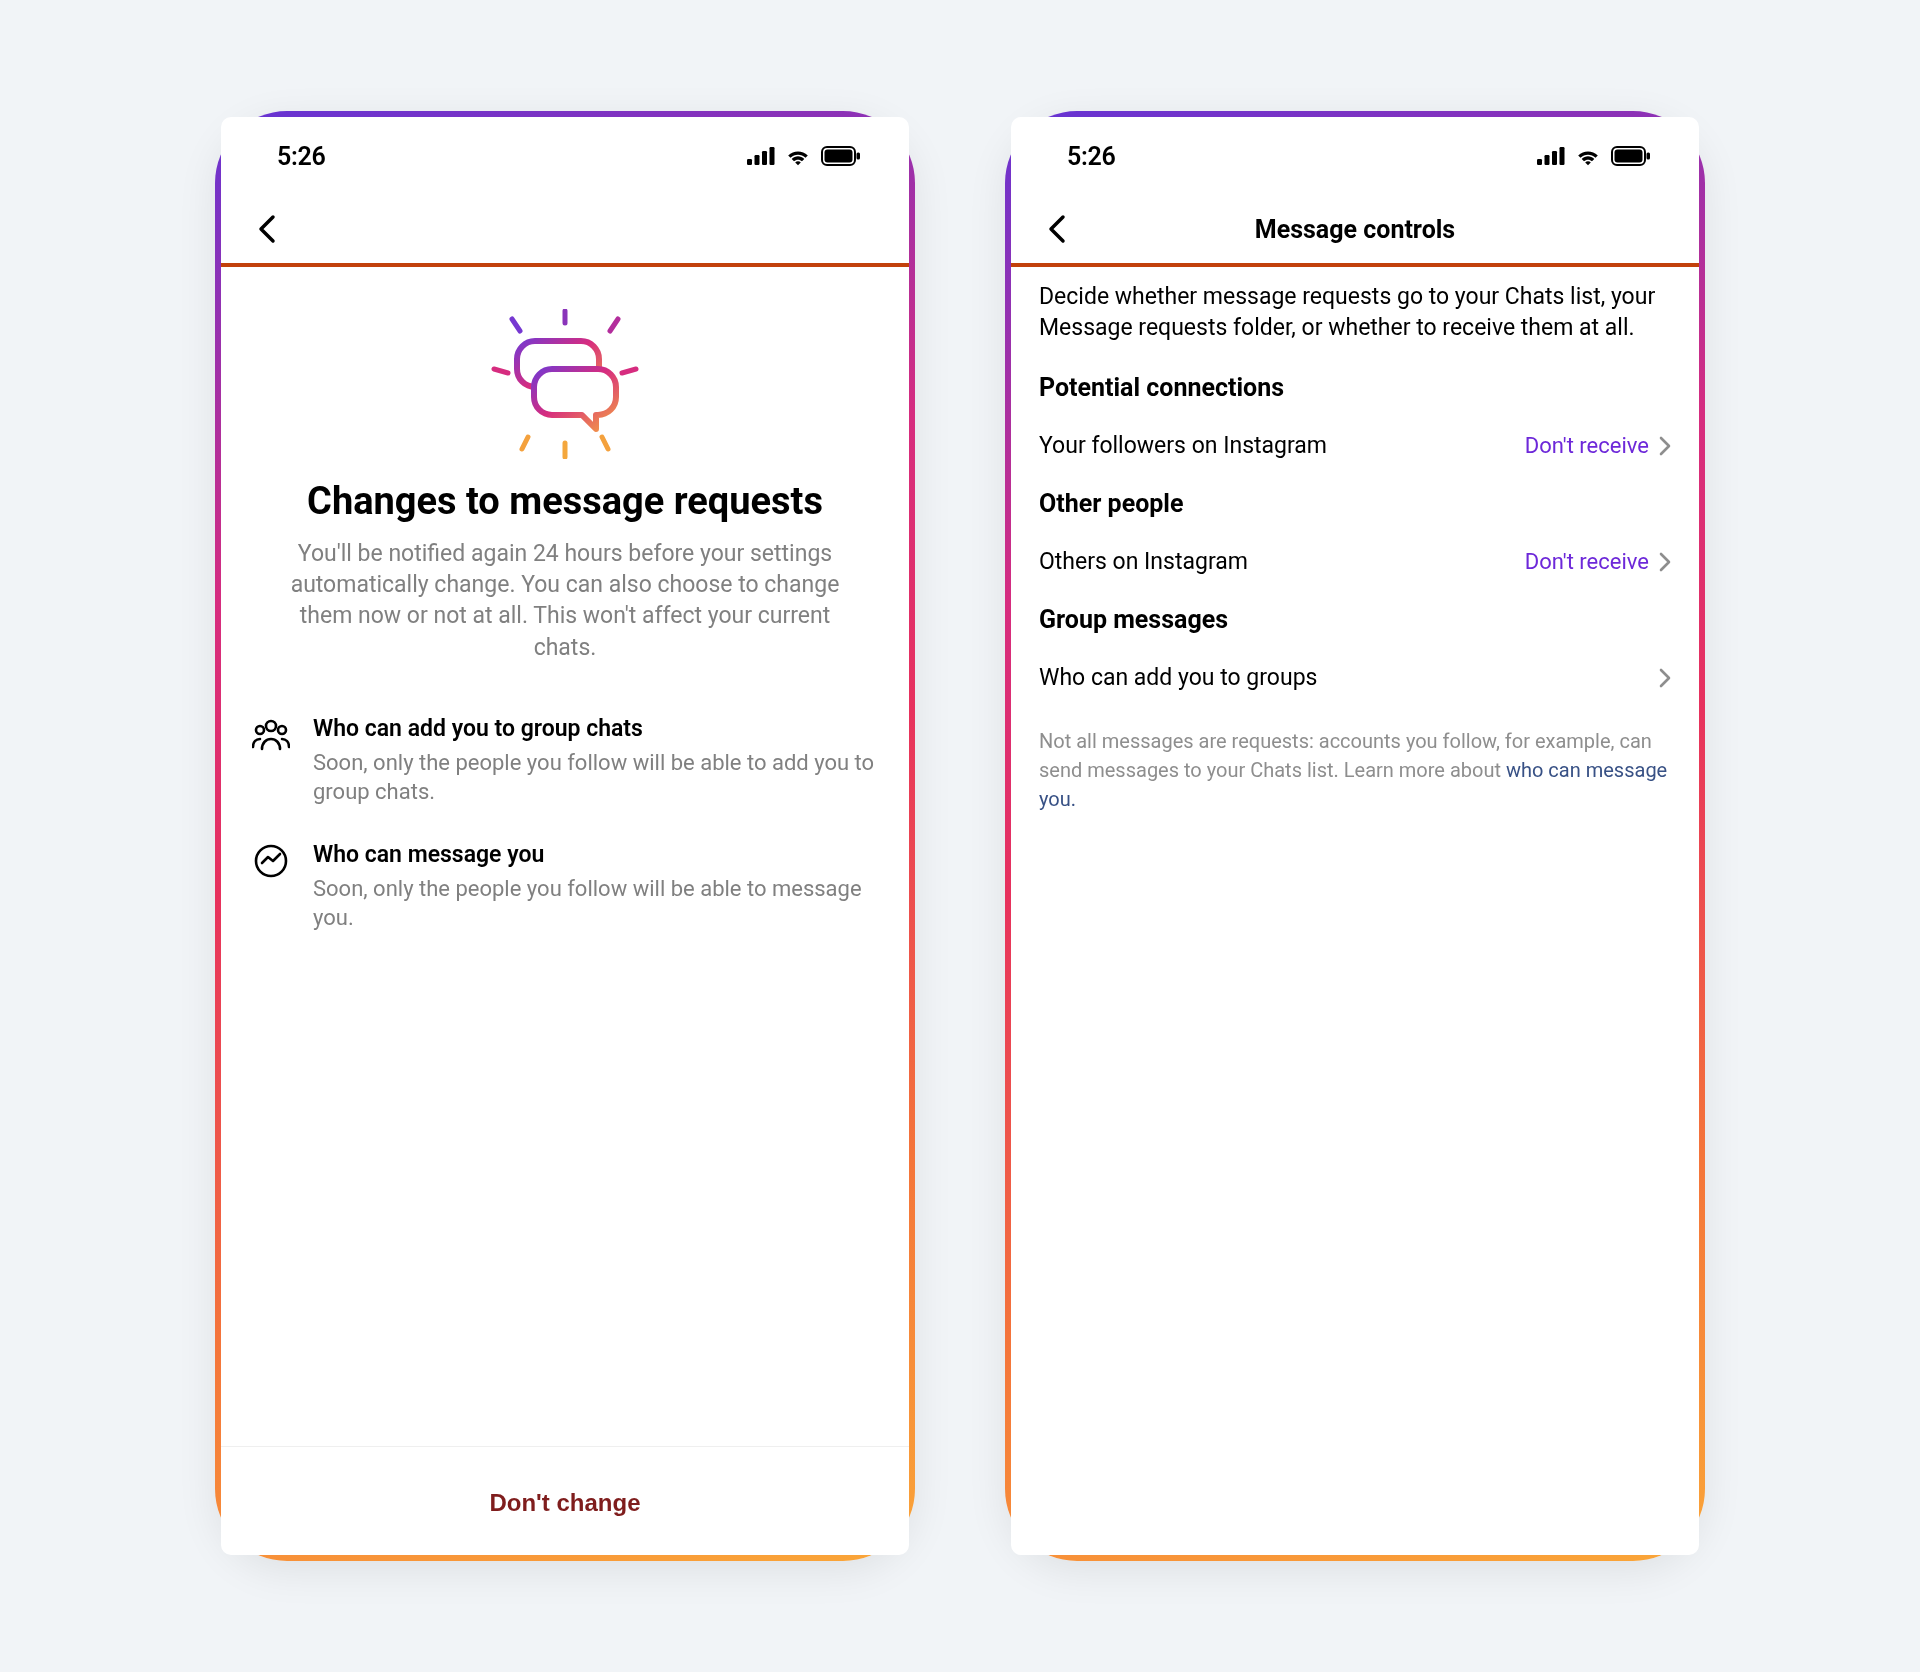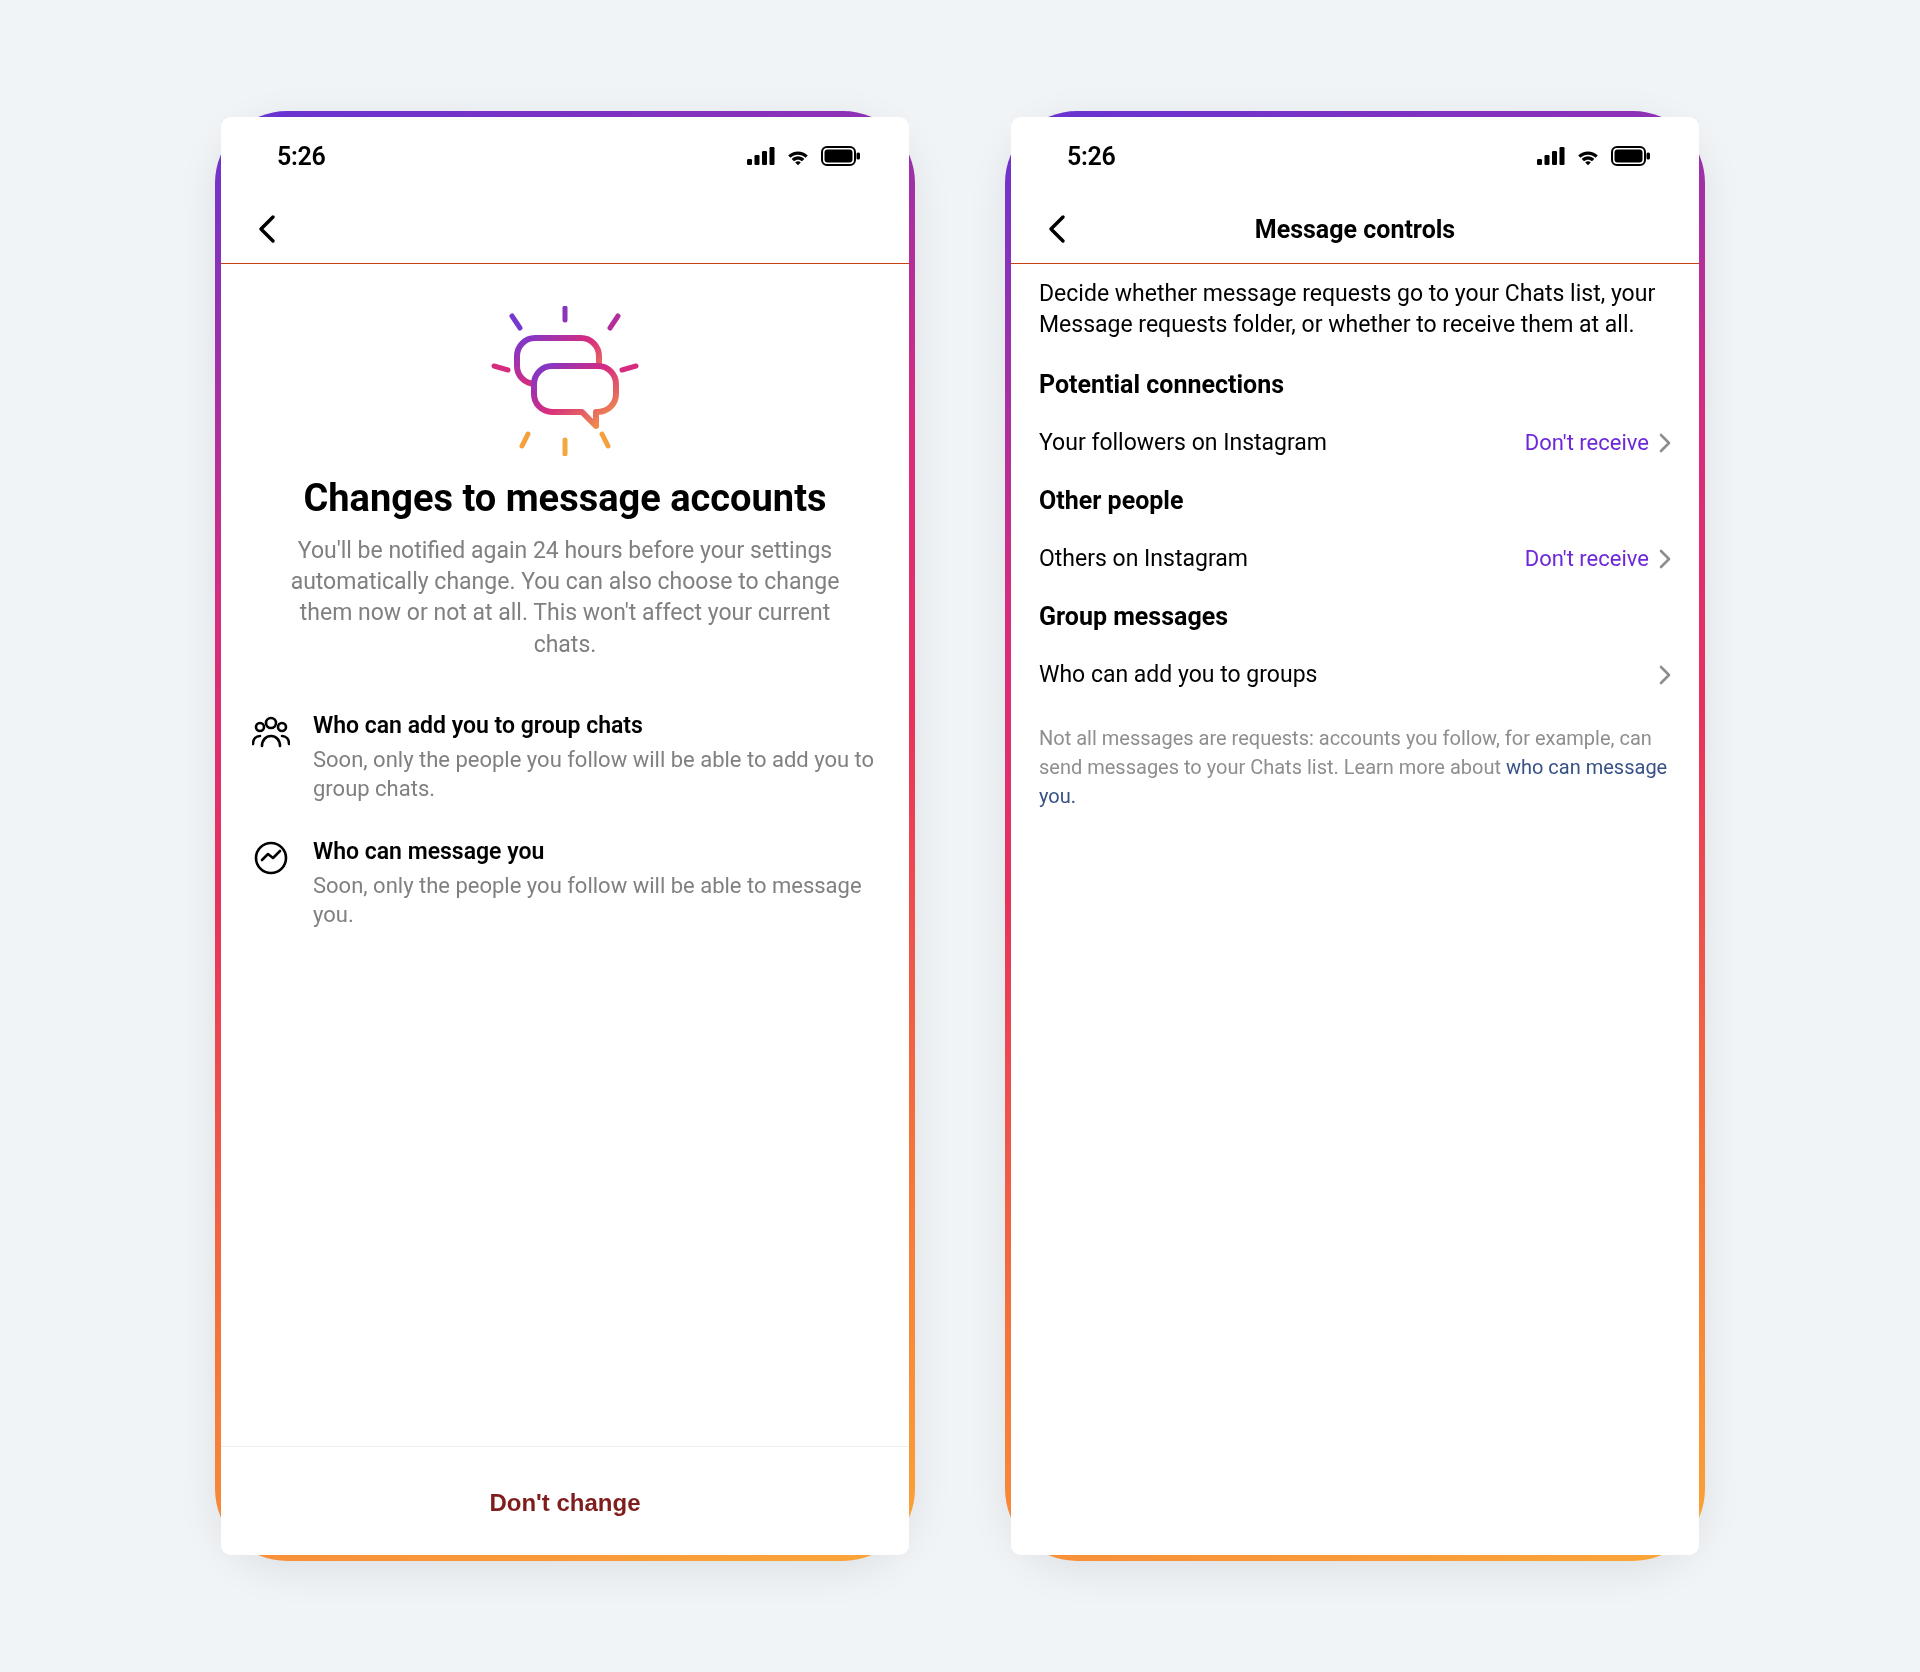--- a/index.html
+++ b/index.html
@@ -52,21 +52,21 @@
     letter-spacing: -0.3px;
   }
   .status-icons { display: flex; align-items: center; gap: 10px; }
   .status-icons svg { display: block; }
 
   
   .nav {
     display: flex;
     align-items: center;
     padding: 12px 24px 12px 24px;
-    border-bottom: 1px solid #c2410c;
+    border-bottom: 4px solid #c2410c;
     position: relative;
     min-height: 62px;
   }
   .nav .back-btn {
     width: 44px; height: 44px;
     display: flex; align-items: center; justify-content: center;
     background: none; border: none; cursor: pointer;
   }
   .nav-title {
     position: absolute;
@@ -260,21 +260,21 @@
           <line x1="142" y1="64" x2="156" y2="60" stroke="#d62c7f" stroke-width="5" stroke-linecap="round"></line>
           <line x1="48" y1="128" x2="42" y2="140" stroke="#f4a13d" stroke-width="5" stroke-linecap="round"></line>
           <line x1="85" y1="134" x2="85" y2="148" stroke="#f4a73d" stroke-width="5" stroke-linecap="round"></line>
           <line x1="122" y1="128" x2="128" y2="140" stroke="#f4a13d" stroke-width="5" stroke-linecap="round"></line>
 
           <path d="M55 32 h46 a18 18 0 0 1 18 18 v10 a18 18 0 0 1 -18 18 h-30 l-14 14 v-14 h-2 a18 18 0 0 1 -18 -18 v-10 a18 18 0 0 1 18 -18 z" fill="none" stroke="url(#g1)" stroke-width="6" stroke-linejoin="round"></path>
 
           <path d="M72 60 h46 a18 18 0 0 1 18 18 v10 a18 18 0 0 1 -18 18 h-2 v14 l-14 -14 h-30 a18 18 0 0 1 -18 -18 v-10 a18 18 0 0 1 18 -18 z" fill="#fff" stroke="url(#g1)" stroke-width="6" stroke-linejoin="round"></path>
         </svg>
 
-        <h1 class="hero-title">Changes to message accounts</h1>
+        <h1 class="hero-title">Changes to message requests</h1>
         <p class="hero-desc">You'll be notified again 24 hours before your settings automatically change. You can also choose to change them now or not at all. This won't affect your current chats.</p>
       </div>
 
       <div class="feature-list">
         <div class="feature-row">
           <div class="feature-icon">
             <svg width="38" height="34" viewBox="0 0 38 34">
               <circle cx="19" cy="9" r="5" fill="none" stroke="#000" stroke-width="2.6"></circle>
               <circle cx="8" cy="13" r="4" fill="none" stroke="#000" stroke-width="2.6"></circle>
               <circle cx="30" cy="13" r="4" fill="none" stroke="#000" stroke-width="2.6"></circle>

